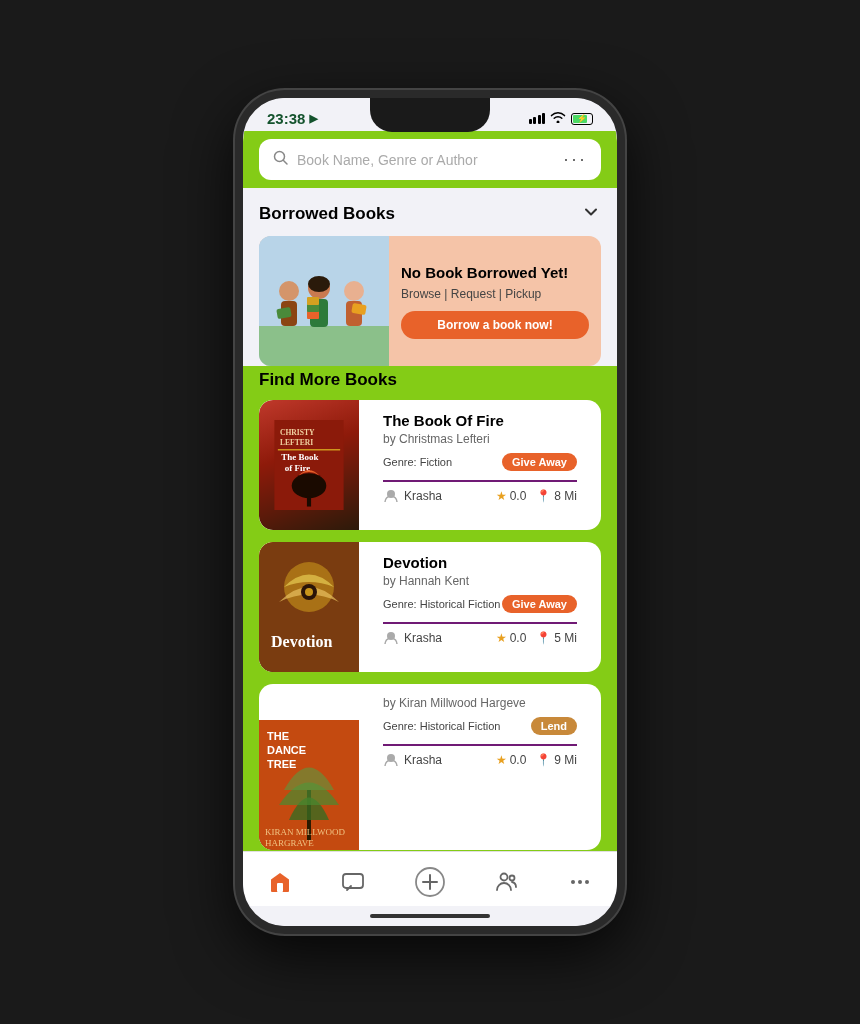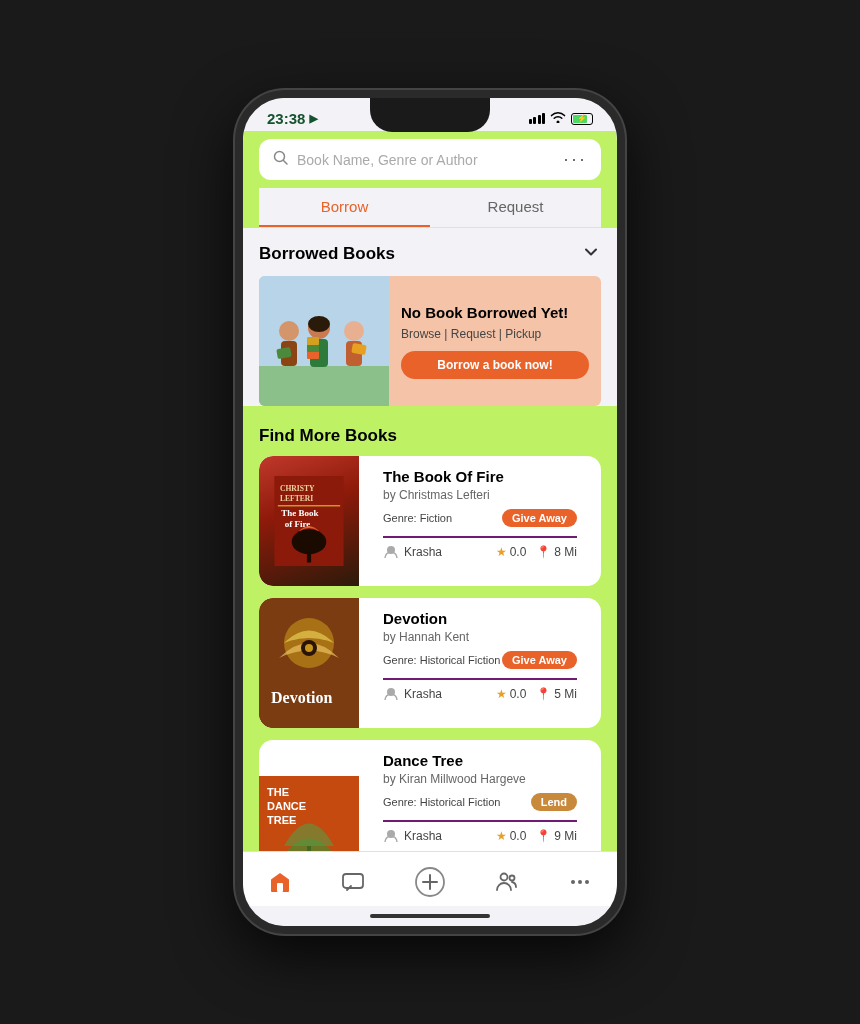--- a/index.html
+++ b/index.html
@@ -60,21 +60,21 @@
       width: 120px;
       height: 34px;
       background: #1a1a1a;
       border-radius: 0 0 22px 22px;
       z-index: 10;
     }
     
     .scroll-area {
       flex: 1;
       overflow-y: auto;
-      background: #bef264;
+      background: #84cc16;
     }
     .scroll-area::-webkit-scrollbar { display: none; }
     
     .search-bar {
       display: flex;
       align-items: center;
       background: #fff;
       margin: 8px 16px;
       border-radius: 12px;
       padding: 10px 14px;
@@ -124,24 +124,23 @@
       padding: 14px 0 10px;
     }
     .section-title {
       font-size: 17px;
       font-weight: 700;
       color: #000;
     }
     
     .borrowed-card {
       background: #f5c4a8;
-      border-radius: 6px;
+      border-radius: 12px;
       display: flex;
       overflow: hidden;
-      margin-bottom: 16px;
       min-height: 120px;
     }
     .borrowed-image {
       width: 130px;
       flex-shrink: 0;
       background: linear-gradient(135deg, #b8d4e8 0%, #a8c8e0 30%, #c8d8b0 60%, #d4a870 100%);
       position: relative;
       overflow: hidden;
       display: flex;
       align-items: flex-end;
@@ -413,24 +412,20 @@
         <span>
           <svg width="16" height="16" viewBox="0 0 16 16" fill="none">
             <circle cx="6.5" cy="6.5" r="5" stroke="#888" stroke-width="1.5"></circle>
             <path d="M10.5 10.5l3.5 3.5" stroke="#888" stroke-width="1.5" stroke-linecap="round"></path>
           </svg>
         </span>
         <span class="search-input-fake">Book Name, Genre or Author</span>
         <span class="dots-icon">···</span>
       </div>
 
-      <div class="tabs">
-        <div class="tab active">Borrow</div>
-        <div class="tab inactive">Request</div>
-      </div>
 
       <div class="section">
         <div class="section-header">
           <span class="section-title">Borrowed Books</span>
           <span>
             <svg width="20" height="20" viewBox="0 0 20 20" fill="none">
               <path d="M5 7.5l5 5 5-5" stroke="#333" stroke-width="2" stroke-linecap="round" stroke-linejoin="round"></path>
             </svg>
           </span>
         </div>
@@ -576,21 +571,20 @@
               <path d="M50 120 L50 70" stroke="#2a1a00" stroke-width="4"></path>
               <path d="M30 100 Q50 55 70 100" fill="#3a6a20" opacity="0.8"></path>
               <path d="M20 85 Q50 40 80 85" fill="#4a8a30" opacity="0.7"></path>
               <path d="M25 70 Q50 25 75 70" fill="#5a9a40" opacity="0.6"></path>
               <text x="6" y="115" font-size="9" fill="#f0c080" font-family="serif">KIRAN MILLWOOD</text>
               <text x="6" y="126" font-size="9" fill="#f0c080" font-family="serif">HARGRAVE</text>
             </svg>
           </div>
         </div>
         <div class="book-info">
-          <span class="book-title">Dance Tree</span>
           <span class="book-author">by Kiran Millwood Hargeve</span>
           <div class="book-genre-row">
             <span class="book-genre">Genre: Historical Fiction</span>
             <span class="badge-lend">Lend</span>
           </div>
           <div class="book-meta-row">
             <div class="book-user">
               <svg width="16" height="16" viewBox="0 0 16 16" fill="none">
                   <circle cx="8" cy="6" r="4" fill="#aaa"></circle>
                   <path d="M2 14c0-3.3 2.7-6 6-6s6 2.7 6 6" stroke="#aaa" stroke-width="1.5" fill="none"></path>

